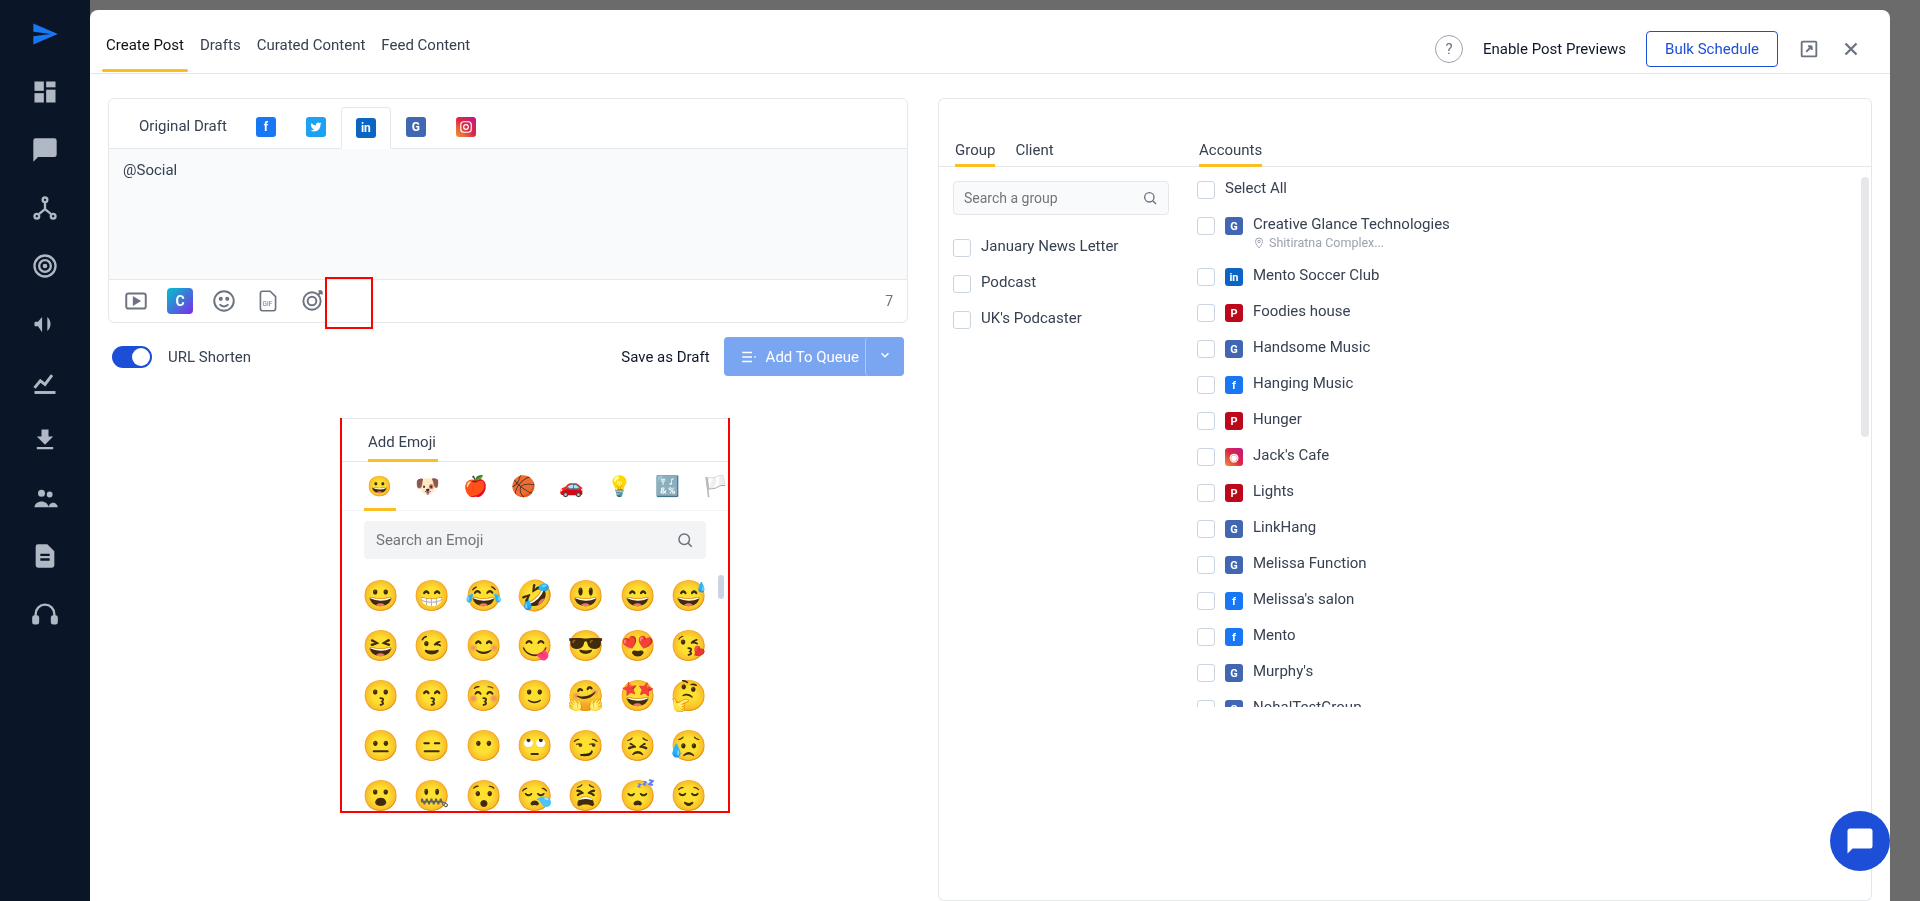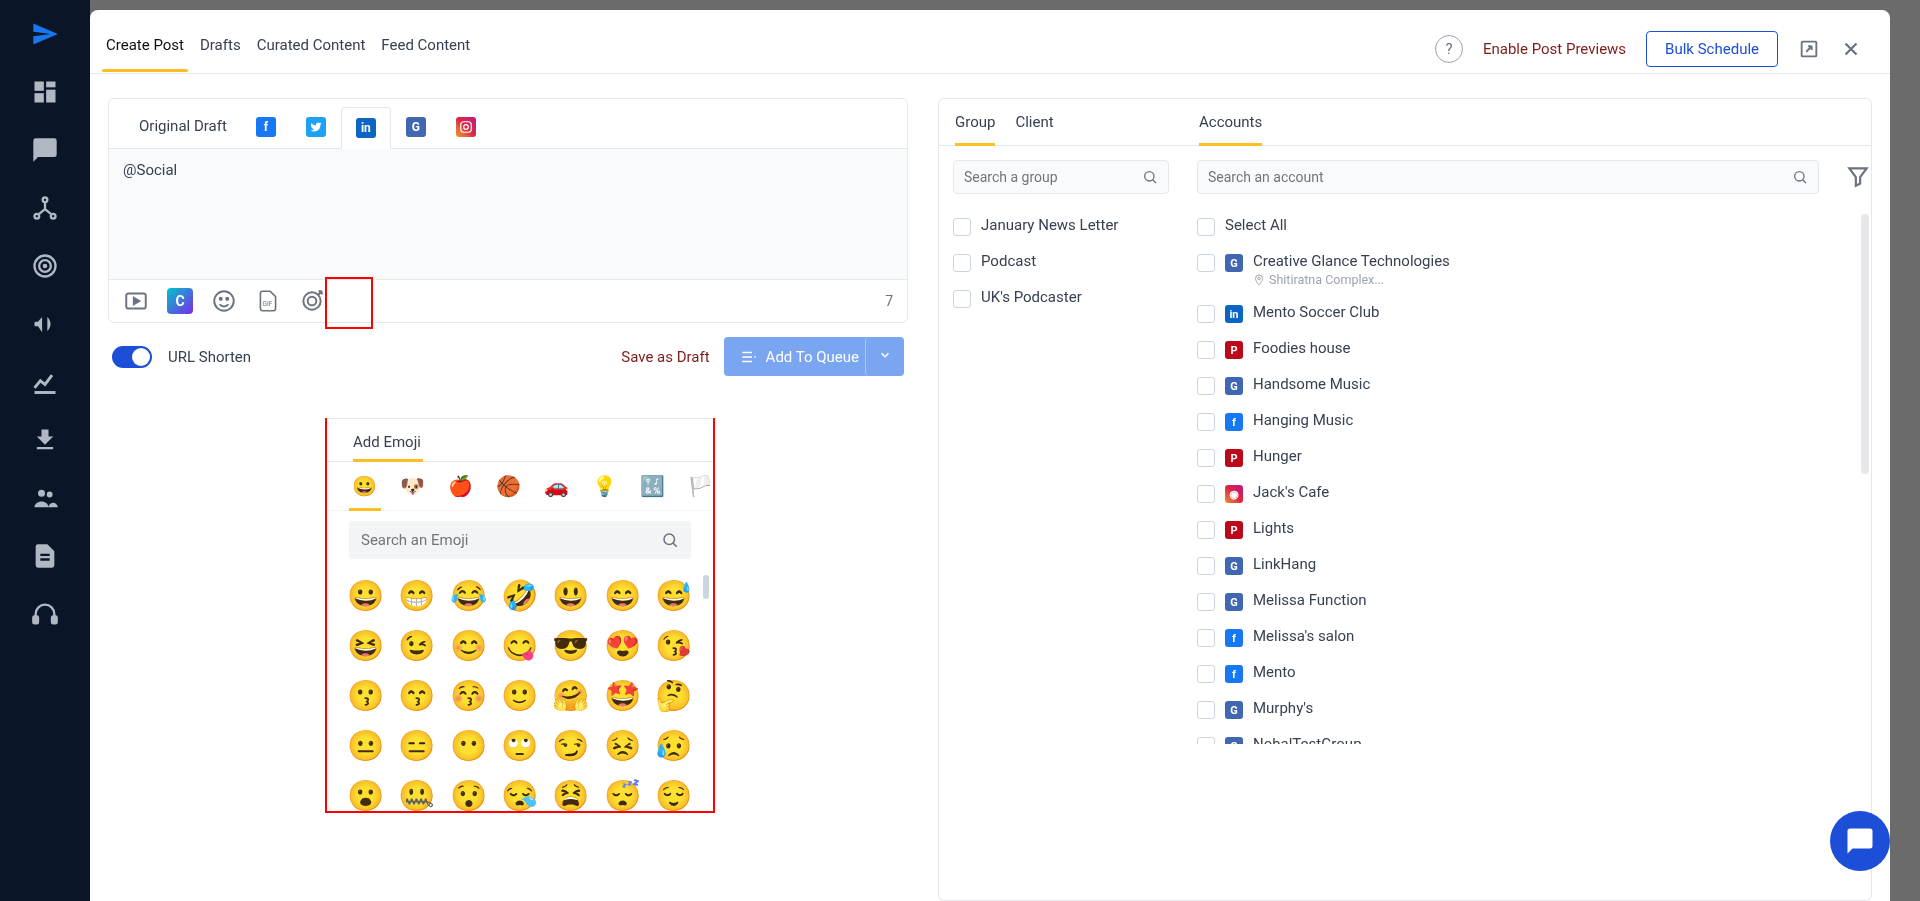--- a/index.html
+++ b/index.html
@@ -11,21 +11,21 @@
 
 .modal { position: absolute; left: 90px; top: 10px; right: 30px; bottom: 0; background: #fff; border-radius: 8px 8px 0 0; display:flex; flex-direction:column; }
 
 .modal-header { display: flex; align-items: center; padding: 14px 28px 0 12px; border-bottom: 1px solid #e5e7eb; height: 64px; }
 .tabs-left { display: flex; gap: 8px; }
 .tab { padding: 10px 4px 18px; font-size: 15px; color: #374151; cursor: pointer; position: relative; }
 .tab.active { color: #111; }
 .tab.active::after { content:""; position:absolute; left:0; right:0; bottom:0; height:3px; background:#fbbf24; border-radius:2px; }
 .header-right { margin-left: auto; display:flex; align-items:center; gap: 20px; }
 .help-circle { width:28px; height:28px; border:1.5px solid #9ca3af; border-radius:50%; display:flex; align-items:center; justify-content:center; color:#6b7280; font-size:15px; cursor:pointer; }
-.link-blue { color:#7f1d1d; font-size:15px; cursor:pointer; }
+.link-blue { color:#0f172a; font-size:15px; cursor:pointer; }
 .btn-outline { border:1.5px solid #1d4ed8; color:#1d4ed8; padding:8px 18px; border-radius:4px; font-size:15px; cursor:pointer; background:#fff; }
 .hdr-icon { width:22px; height:22px; color:#6b7280; cursor:pointer; }
 
 .modal-body { flex:1; display:flex; padding: 24px 18px 0 18px; gap:30px; overflow:hidden; }
 
 .left-col { flex: 0 0 800px; }
 .composer { border:1px solid #e5e7eb; border-radius:6px; }
 .composer-tabs { display:flex; align-items:flex-start; padding: 8px 4px 0 16px; border-bottom:1px solid #e5e7eb; }
 .comp-tab { padding: 10px 14px; font-size:15px; color:#374151; cursor:pointer; display:flex; align-items:center; justify-content:center; min-width:50px; }
 .comp-tab.active { background:#fff; border:1px solid #e5e7eb; border-bottom:1px solid #fff; margin-bottom:-1px; border-radius:4px 4px 0 0; }
@@ -42,39 +42,39 @@
 .emoji-btn-highlight { position:absolute; left:216px; top:-3px; width:48px; height:52px; border:2.5px solid #ff0000; }
 
 .below-row { display:flex; align-items:center; padding: 14px 4px; gap:16px; }
 .toggle { width:40px; height:22px; background:#1d4ed8; border-radius:11px; position:relative; cursor:pointer; }
 .toggle::after{content:"";position:absolute;right:2px;top:2px;width:18px;height:18px;background:#fff;border-radius:50%;}
 .below-label{font-size:15px;color:#374151;}
 .below-actions { margin-left:auto; display:flex; align-items:center; gap:14px; }
 .btn-queue { background:#7aa5f0; color:#fff; padding:10px 16px; border-radius:4px; font-size:15px; display:flex; align-items:center; gap:8px; cursor:pointer; }
 .btn-queue-split { background:#7aa5f0; padding:10px 12px; border-radius:4px; color:#fff; cursor:pointer; margin-left:-10px; border-left:1px solid rgba(255,255,255,0.4); }
 
-.emoji-popup { position:absolute; left:217px; top:320px; width:390px; height:395px; background:#fff; border:2.5px solid #ff0000; border-top:none; z-index:50; padding:0; }
+.emoji-popup { position:absolute; left:232px; top:320px; width:390px; height:395px; background:#fff; border:2.5px solid #ff0000; border-top:none; z-index:50; padding:0; }
 .emoji-popup-inner { border-top:1px solid #e5e7eb; height:100%; display:flex; flex-direction:column; }
 .emoji-title { padding:14px 26px 10px; font-size:15px; color:#374151; border-bottom:1px solid #e5e7eb; position:relative; }
 .emoji-title::after{content:"";position:absolute;left:26px;bottom:-1px;width:70px;height:3px;background:#fbbf24;}
 .emoji-cats { display:flex; gap:24px; padding:12px 26px; border-bottom:1px solid #f3f4f6; }
 .emoji-cat { width:24px; height:24px; color:#4b5563; cursor:pointer; display:flex;align-items:center;justify-content:center; font-size:20px; position:relative;}
 .emoji-cat.active::after{content:"";position:absolute;left:-4px;right:-4px;bottom:-13px;height:3px;background:#fbbf24;}
 .emoji-search { margin:10px 22px; background:#f3f4f6; border-radius:4px; display:flex; align-items:center; padding:10px 12px; }
 .emoji-search input{border:none;background:transparent;outline:none;flex:1;font-size:15px;color:#c2410c;}
 .emoji-grid { flex:1; overflow:auto; padding: 6px 18px; display:grid; grid-template-columns: repeat(7, 1fr); gap:10px 10px; position:relative; }
 .emoji-item { font-size:30px; text-align:center; cursor:pointer; height:40px; display:flex;align-items:center;justify-content:center; }
 .emoji-scroll-thumb { position:absolute; right:4px; top:6px; width:6px; height:24px; background:#cbd5e1; border-radius:3px; }
 
 .right-col { flex:1; display:flex; gap:0; }
 .panel { background:#fff; border:1px solid #e5e7eb; border-radius:6px; padding: 0; }
 .panel-group { flex:0 0 220px; border-right:none; border-radius:6px 0 0 6px; }
 .panel-accounts { flex:1; border-left:none; border-radius:0 6px 6px 0; }
 .panel-tabs { display:flex; padding: 14px 16px 0; gap:20px; border-bottom:1px solid #e5e7eb; }
-.panel-tab { font-size:15px; padding-bottom:14px; color:#374151; cursor:pointer; position:relative;}
+.panel-tab { font-size:15px; padding-bottom:7px; color:#374151; cursor:pointer; position:relative;margin-top:28px;}
 .panel-tab.active::after{content:"";position:absolute;left:0;right:0;bottom:-1px;height:3px;background:#fbbf24;}
 .search-box { margin:14px 14px 10px; background:#f8fafc; border:1px solid #e5e7eb; border-radius:4px; display:flex;align-items:center;padding:8px 10px; }
 .search-box input{border:none;background:transparent;outline:none;flex:1;font-size:14px;}
 .check-list { padding: 4px 14px; }
 .check-item { display:flex; align-items:flex-start; gap:10px; padding:8px 0; cursor:pointer; }
 .checkbox { width:18px; height:18px; border:1.5px solid #cbd5e1; border-radius:3px; flex-shrink:0; margin-top:2px; }
 .check-label { font-size:15px; color:#374151; }
 .check-sub { font-size:12.5px; color:#9ca3af; display:flex;align-items:center;gap:4px; margin-top:2px;}
 .acct-ico { width:18px;height:18px;border-radius:3px;display:inline-flex;align-items:center;justify-content:center;font-size:11px;font-weight:bold;color:#fff;flex-shrink:0;margin-top:2px;}
 .filter-icon { width:26px;height:26px;color:#6b7280;margin:18px 0 0 12px;cursor:pointer; }
@@ -359,32 +359,20 @@
               <div class="checkbox"></div>
               <span class="check-label">UK's Podcaster</span>
             </div>
           </div>
       </div>
 
       <div class="panel panel-accounts">
         <div class="panel-tabs">
           <div class="panel-tab active">Accounts</div>
         </div>
-        <div style="display:flex;align-items:flex-start;">
-          <div class="search-box" style="flex:1;">
-            <input placeholder="Search an account" style="">
-            <svg viewBox="0 0 24 24" fill="none" stroke="#6b7280" stroke-width="2" style="width:16px;height:16px;">
-                <circle cx="11" cy="11" r="7"></circle>
-                <path d="M21 21l-5-5"></path>
-              </svg>
-          </div>
-          <div class="filter-icon"><svg viewBox="0 0 24 24" fill="none" stroke="currentColor" stroke-width="2">
-                <path d="M4 4h16l-6 8v6l-4 2v-8L4 4z"></path>
-              </svg></div>
-        </div>
         <div class="accounts-scroll">
           <div class="check-list" id="account-list">
             <div class="check-item">
               <div class="checkbox"></div>
               <span class="check-label">Select All</span>
             </div>
           <div class="check-item">
                 <div class="checkbox"></div>
                 <span class="acct-ico" style="background:#4267b2;">G</span>
                 <div>

